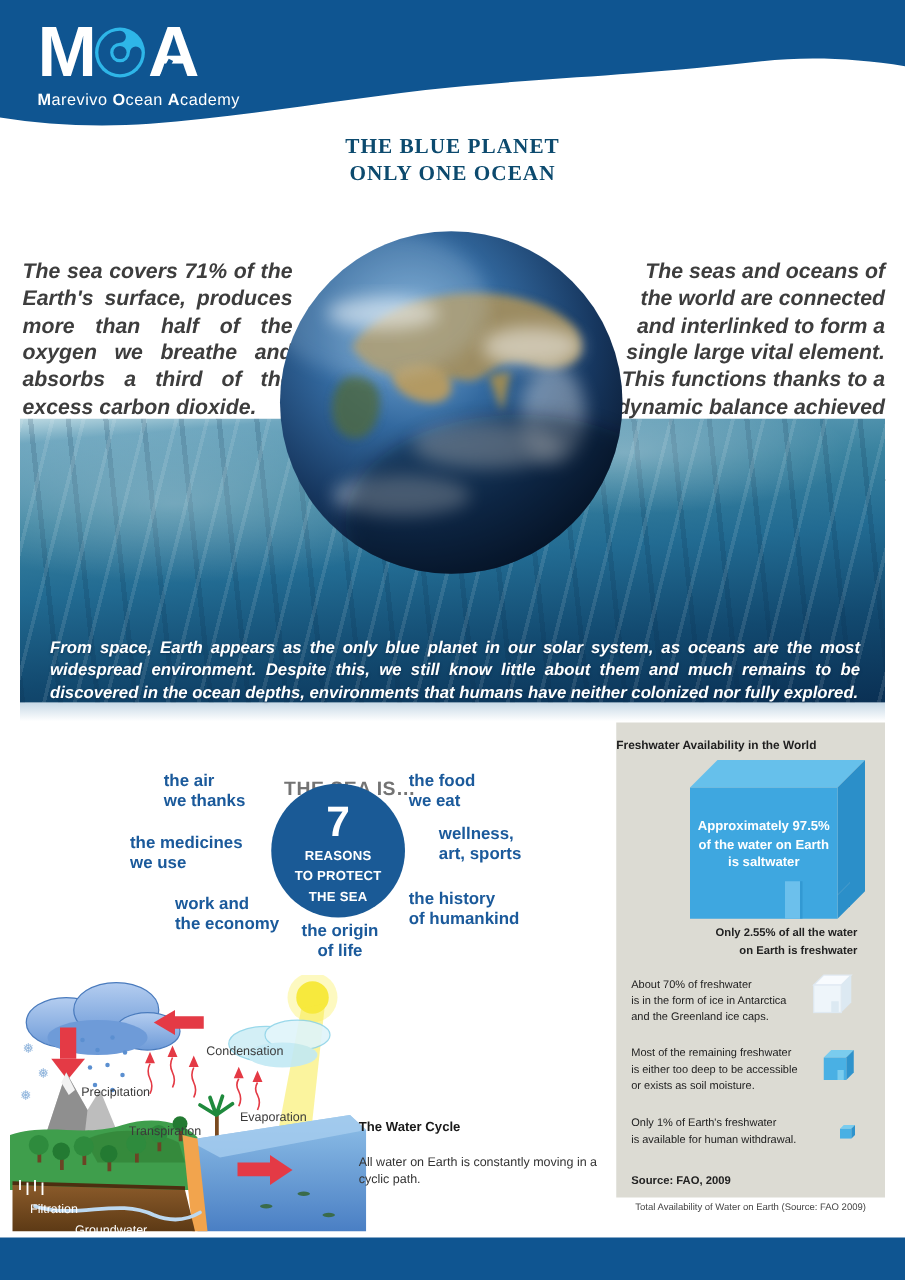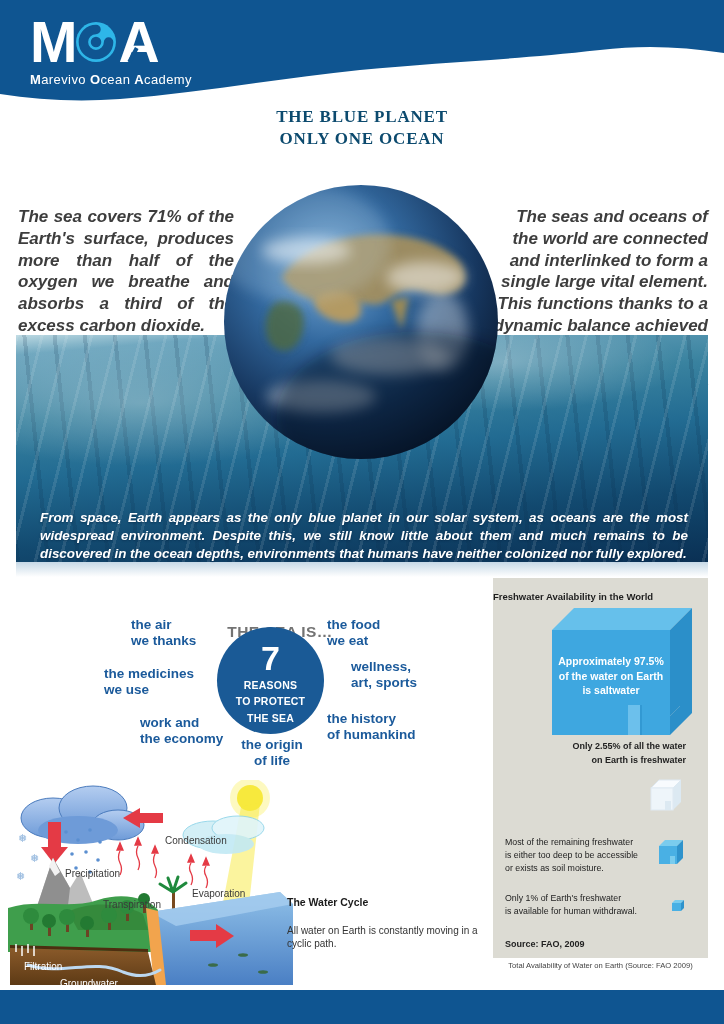--- a/index.html
+++ b/index.html
@@ -197,20 +197,23 @@
       <rect x="59" y="52" width="118" height="105" fill="#3ea7e0"></rect>
       <rect x="135" y="127" width="12" height="30" fill="#6cc0ec"></rect>
       <rect x="147" y="127" width="2" height="30" fill="#2b8fc9" opacity=".6"></rect>
     </svg>
     <div class="cube-label preline">Approximately 97.5%
 of the water on Earth
 is saltwater</div>
     <div class="fresh-note preline">Only 2.55% of all the water
 on Earth is freshwater</div>
 
+    <div class="fact-text fact1 preline">About 70% of freshwater
+is in the form of ice in Antarctica
+and the Greenland ice caps.</div>
     <svg class="fact-icon icon1" viewBox="0 0 42 42">
       <polygon points="6,12 14,4 36,4 28,12" fill="#f8fbfe" stroke="#dfe9f2" stroke-width="1"></polygon>
       <polygon points="28,12 36,4 36,26 28,34" fill="#dce9f2"></polygon>
       <rect x="6" y="12" width="22" height="22" fill="#eef5fa" stroke="#dfe9f2" stroke-width="1"></rect>
       <rect x="20" y="25" width="6" height="9" fill="#dce9f2"></rect>
     </svg>
 
     <div class="fact-text fact2 preline">Most of the remaining freshwater
 is either too deep to be accessible
 or exists as soil moisture.</div>

